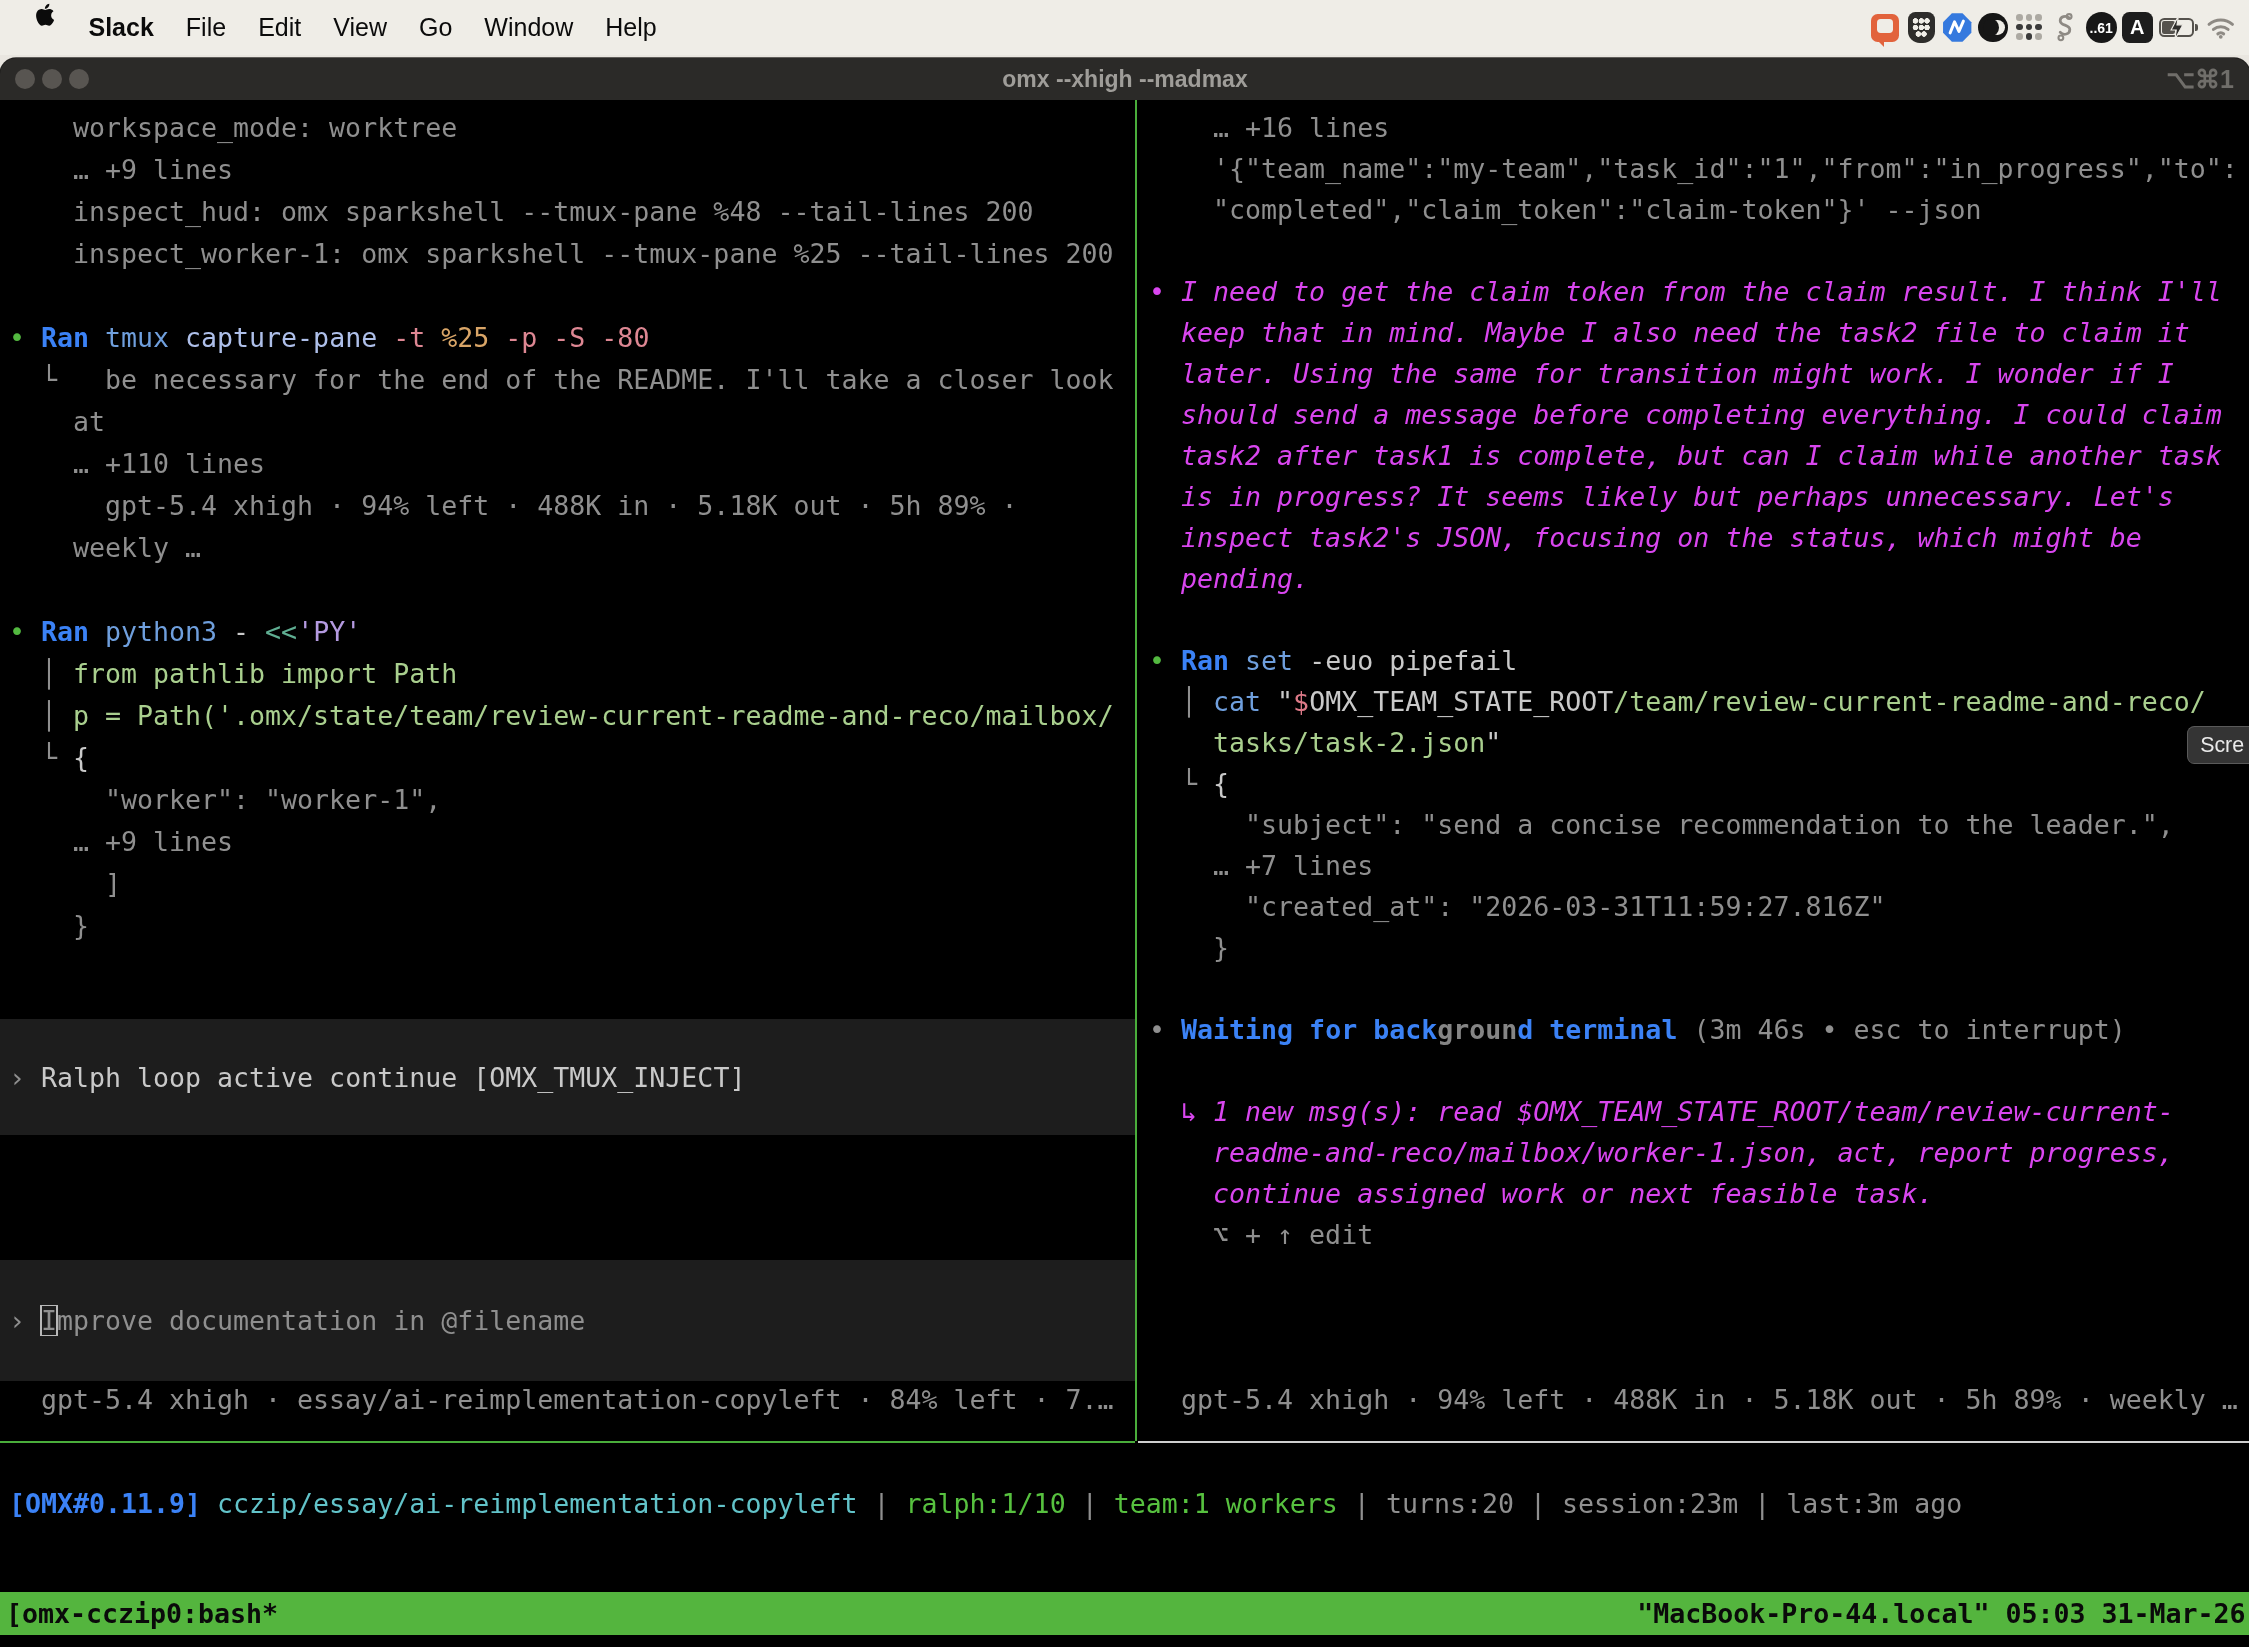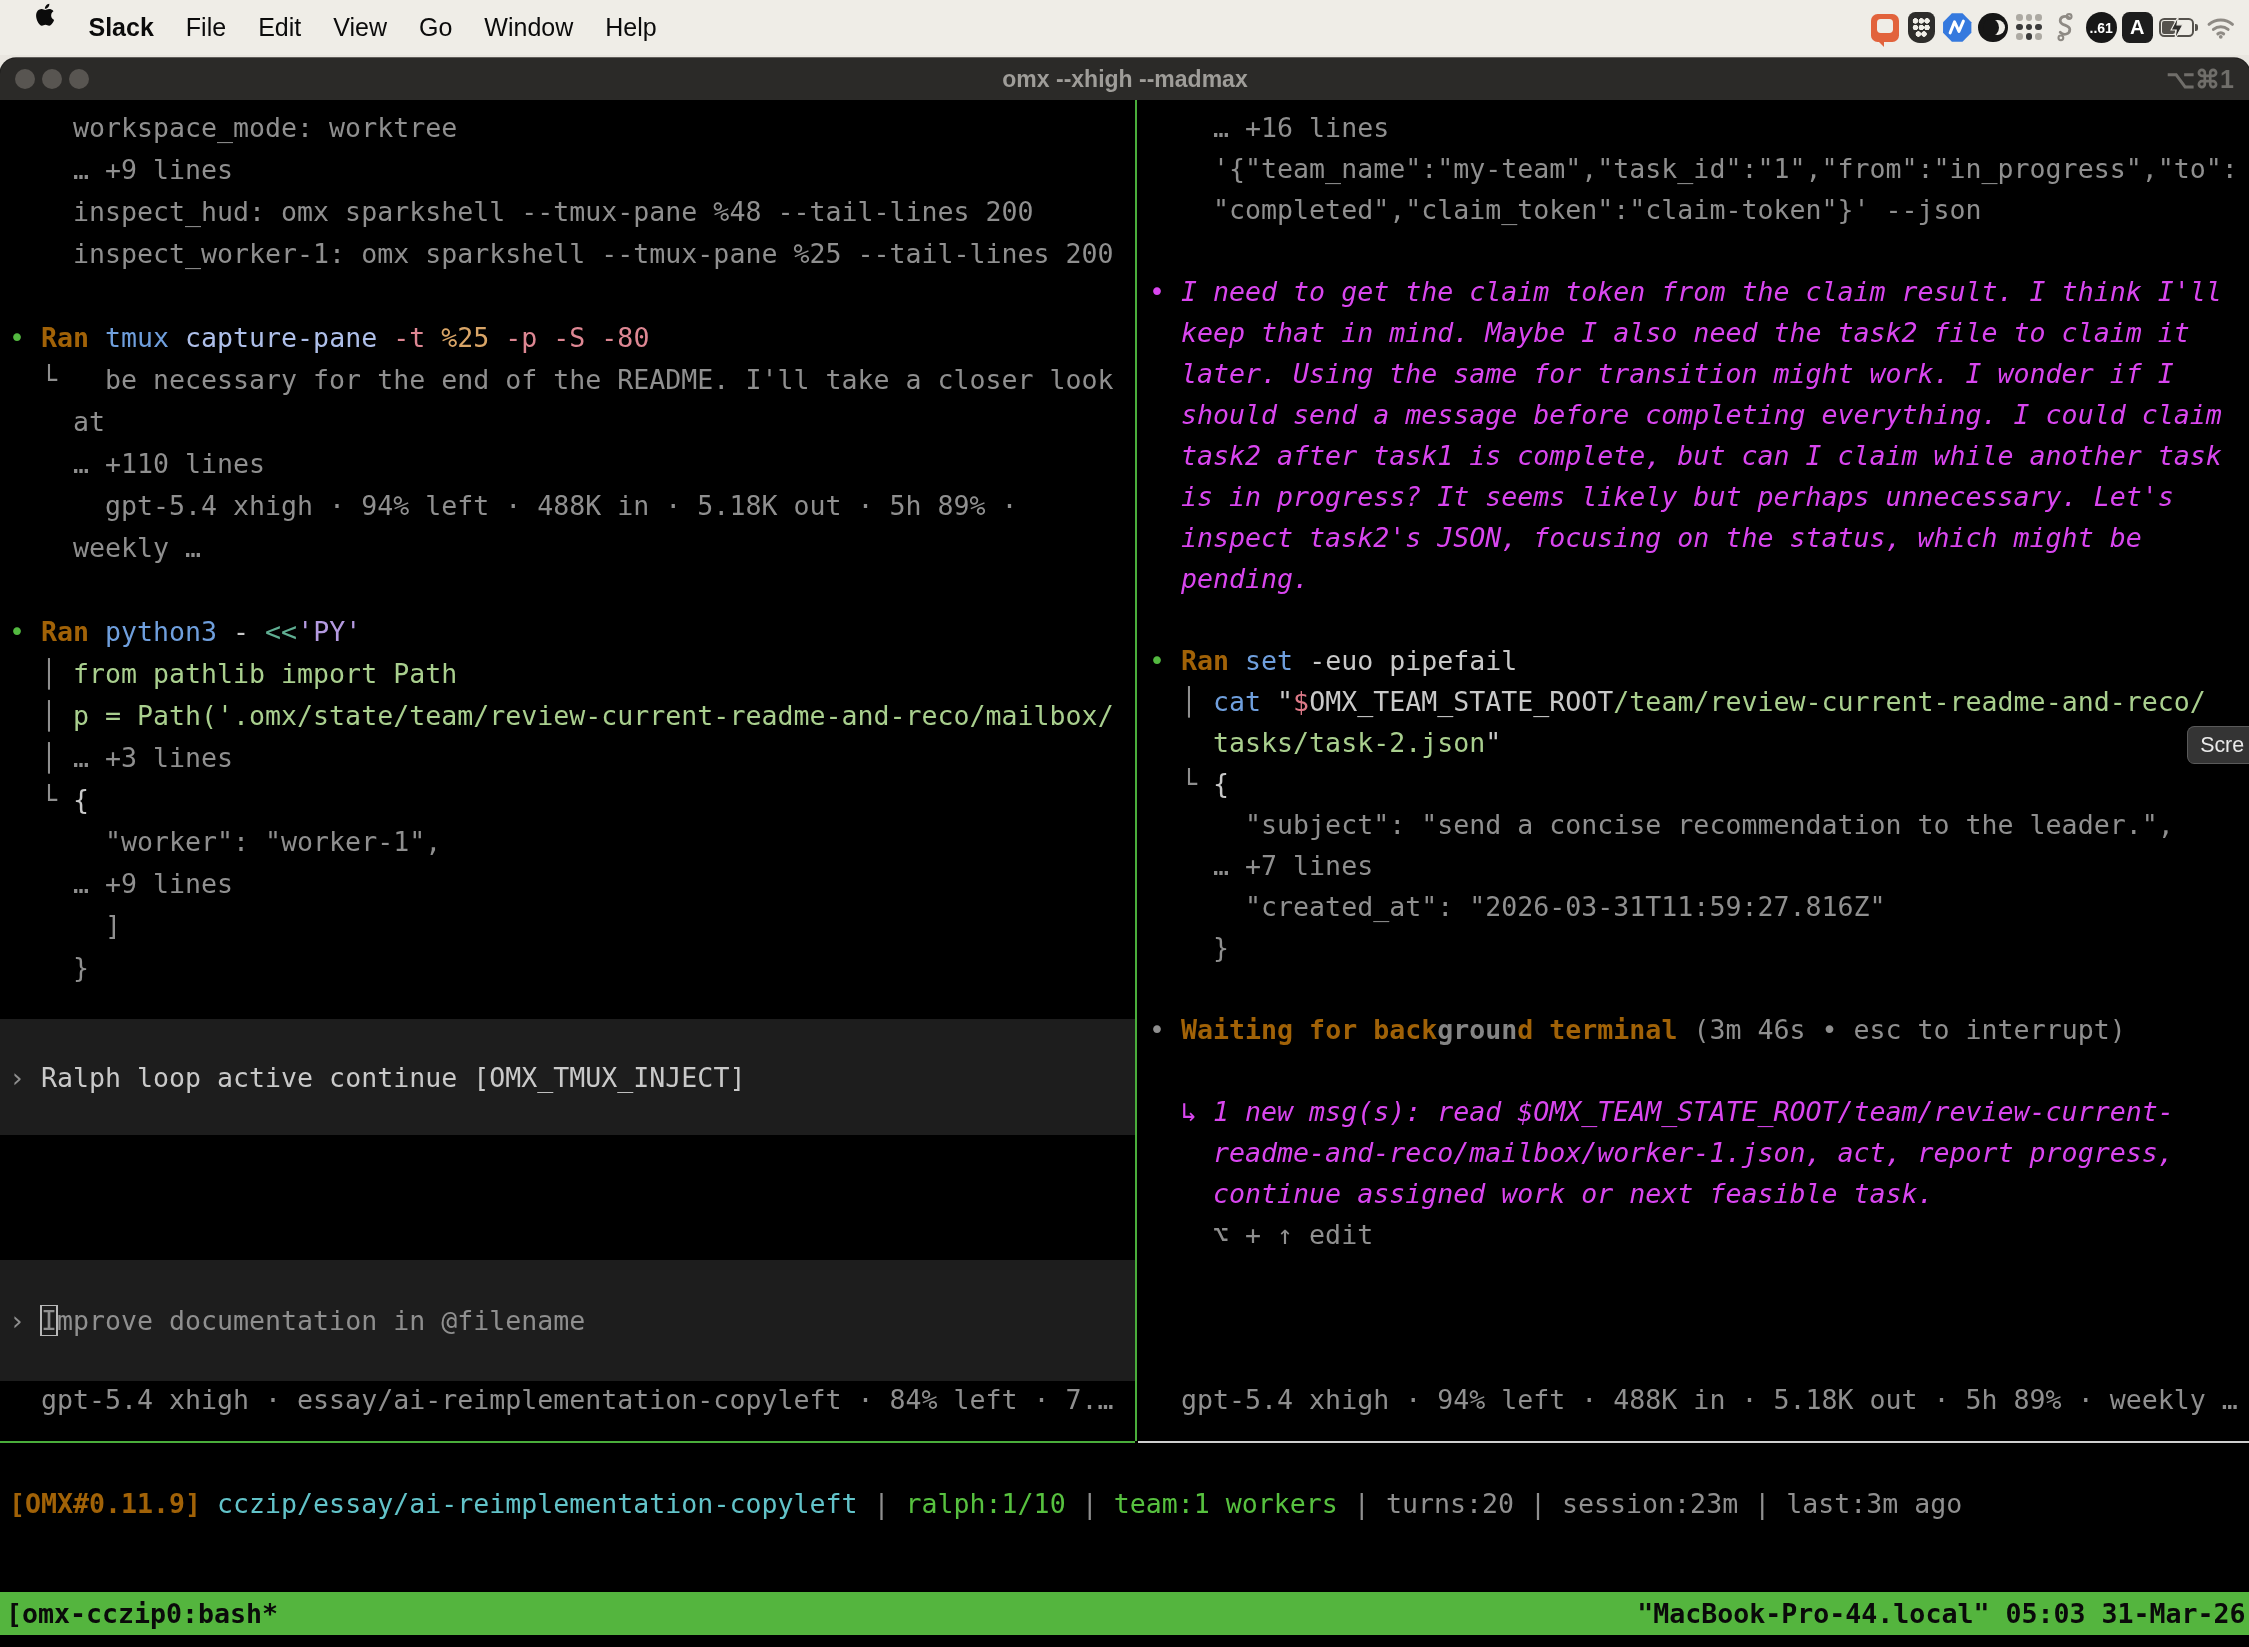--- a/index.html
+++ b/index.html
@@ -86,21 +86,21 @@
     color:#0a0a0a; font-weight:600; display:flex; align-items:center; justify-content:space-between;
     padding:0 4.4px 0 5.9px; }
   .tmuxbar .tline { line-height:43px; }
 
   .tooltip { position:absolute; right:0; top:626px; height:38px; background:#343434;
     border:0.7px solid #5a5a5a; border-right:none; border-radius:7.4px 0 0 7.4px;
     color:#e9e9e9; font-family:"Liberation Sans", sans-serif; font-size:21.4px;
     display:flex; align-items:center; padding:0 5.9px 0 11.8px; }
 
   
-  .s-wb   { color:#a16207; font-weight:700; }
+  .s-wb   { color:#3b82f6; font-weight:700; }
   .s-lt   { color:#c9c9c9; }
   .s-grn  { color:#53b940; }
   .s-blue { color:#6f9fdd; }
   .s-lav  { color:#aebfe9; }
   .s-sal  { color:#de8793; }
   .s-org  { color:#d9a567; }
   .s-pur  { color:#b49ae0; }
   .s-teal { color:#5fae92; }
   .s-code { color:#a9cf8e; }
   .s-pink { color:#dd7a88; }
@@ -207,21 +207,20 @@
         <div class="tline"><span class="s-grn">• </span><span class="s-wb">Ran </span><span class="s-blue">tmux </span><span class="s-lav">capture-pane </span><span class="s-sal">-t </span><span class="s-org">%25 </span><span class="s-sal">-p </span><span class="s-sal">-S </span><span class="s-sal">-80</span></div>
         <div class="tline"><span>  └   be necessary for the end of the README. I'll take a closer look</span></div>
         <div class="tline"><span>    at</span></div>
         <div class="tline"><span>    … +110 lines</span></div>
         <div class="tline"><span>      gpt-5.4 xhigh · 94% left · 488K in · 5.18K out · 5h 89% ·</span></div>
         <div class="tline"><span>    weekly …</span></div>
         <div class="tline">&nbsp;</div>
         <div class="tline"><span class="s-grn">• </span><span class="s-wb">Ran </span><span class="s-blue">python3 </span><span class="s-lt">- </span><span class="s-teal">&lt;&lt;</span><span class="s-pur">'PY'</span></div>
         <div class="tline"><span>  │ </span><span class="s-code">from pathlib import Path</span></div>
         <div class="tline"><span>  │ </span><span class="s-code">p = Path('.omx/state/team/review-current-readme-and-reco/mailbox/</span></div>
-        <div class="tline"><span>  │ </span><span>… +3 lines</span></div>
         <div class="tline"><span>  └ </span><span class="s-lt">{</span></div>
         <div class="tline"><span>      "worker": "worker-1",</span></div>
         <div class="tline"><span>    … +9 lines</span></div>
         <div class="tline"><span>      ]</span></div>
         <div class="tline"><span>    }</span></div>
       </div>
     <div class="band band-ralph">
         <div class="tline"><span>› </span><span class="s-lt">Ralph loop active continue [OMX_TMUX_INJECT]</span></div>
       </div>
     <div class="band band-prompt-left">

